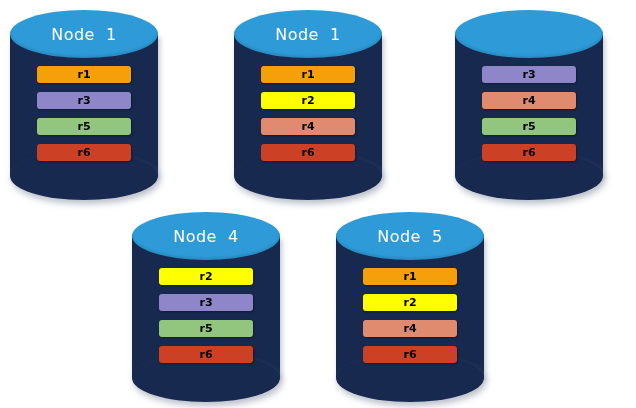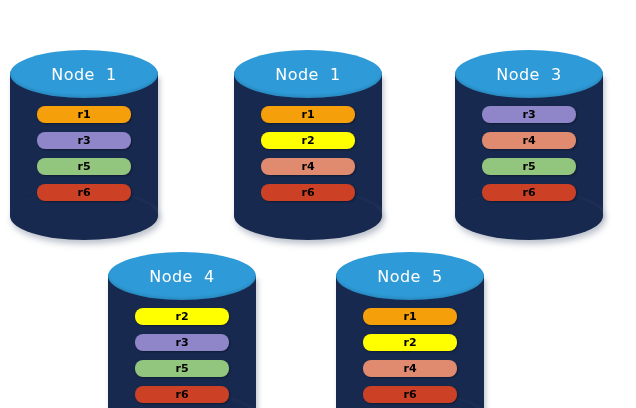--- a/index.html
+++ b/index.html
@@ -15,21 +15,20 @@
     overflow: hidden;
     font-family: "DejaVu Sans", "Liberation Sans", sans-serif;
   }
 
   #diagram {
     position: absolute;
     left: 0;
     top: 0;
     width: 636px;
     height: 288px;
-    margin-top: 40px;
   }
 
   .node {
     position: absolute;
     width: 148px;
     height: 190px;
   }
 
   
   .cyl-body {
@@ -84,21 +83,21 @@
     position: absolute;
     left: 27px;
     top: 56px;
     width: 94px;
     z-index: 3;
   }
   .bar {
     position: relative;
     height: 17px;
     margin-bottom: 9px;
-    border-radius: 8px;
+    border-radius: 3px;
     display: flex;
     align-items: center;
     justify-content: center;
     color: #000000;
     font-size: 11px;
     font-weight: bold;
     box-shadow: 1px 1px 2px rgba(0,0,0,0.35);
   }
   .bar:last-child { margin-bottom: 0; }
 </style>
@@ -127,29 +126,28 @@
         <div class="bar" style="background: rgb(245, 160, 10);">r1</div>
         <div class="bar" style="background: rgb(255, 255, 0);">r2</div>
         <div class="bar" style="background: rgb(224, 138, 112);">r4</div>
         <div class="bar" style="background: rgb(204, 65, 38);">r6</div>
       </div>
     </div>
     <div class="node" style="left: 455px; top: 10px;">
       <div class="cyl-body" style="background: rgb(24, 41, 79);"></div>
       <div class="cyl-bottom" style="background: rgb(24, 41, 79);"></div>
       <div class="cyl-top" style="background: rgb(46, 155, 216);"></div>
-      <div class="node-label" style="color: rgb(255, 255, 255);">Node  3</div>
       <div class="bars">
         <div class="bar" style="background: rgb(142, 134, 200);">r3</div>
         <div class="bar" style="background: rgb(224, 138, 112);">r4</div>
         <div class="bar" style="background: rgb(146, 197, 126);">r5</div>
         <div class="bar" style="background: rgb(204, 65, 38);">r6</div>
       </div>
     </div>
-    <div class="node" style="left: 108px; top: 212px;">
+    <div class="node" style="left: 132px; top: 212px;">
       <div class="cyl-body" style="background: rgb(24, 41, 79);"></div>
       <div class="cyl-bottom" style="background: rgb(24, 41, 79);"></div>
       <div class="cyl-top" style="background: rgb(46, 155, 216);"></div>
       <div class="node-label" style="color: rgb(255, 255, 255);">Node  4</div>
       <div class="bars">
         <div class="bar" style="background: rgb(255, 255, 0);">r2</div>
         <div class="bar" style="background: rgb(142, 134, 200);">r3</div>
         <div class="bar" style="background: rgb(146, 197, 126);">r5</div>
         <div class="bar" style="background: rgb(204, 65, 38);">r6</div>
       </div>

